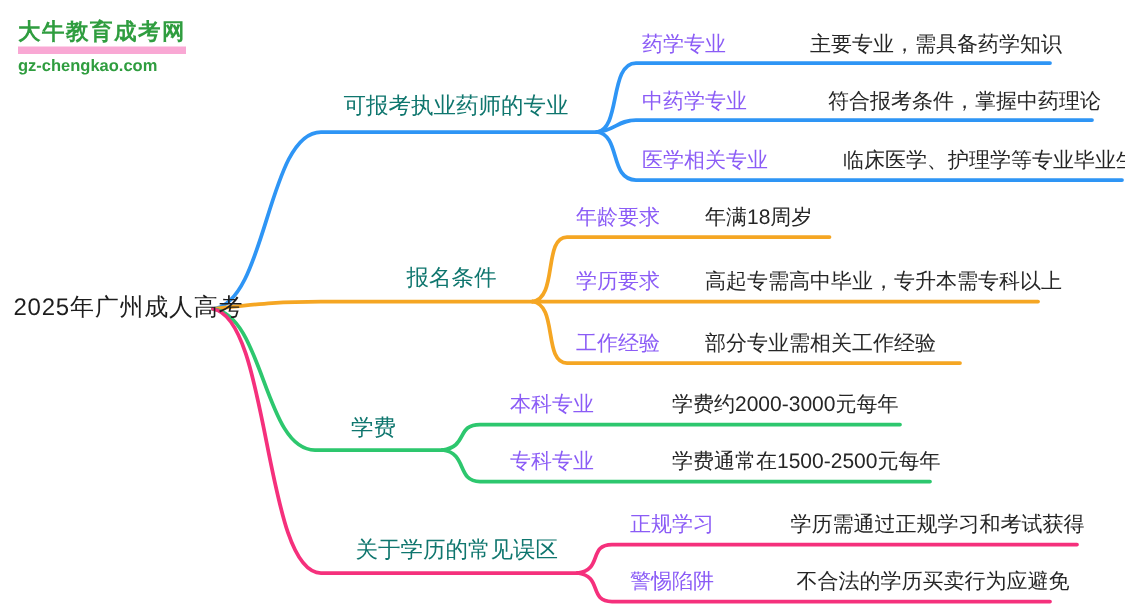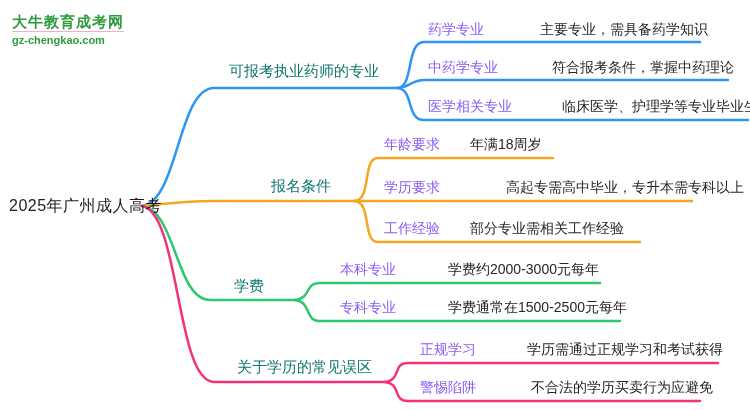--- a/index.html
+++ b/index.html
@@ -22,21 +22,21 @@
   .seal-arc{
     position:absolute;left:4px;top:2px;width:28px;height:16px;
     border-radius:14px 14px 0 0;background:#d63426;
   }
   .seal-text{
     position:absolute;left:3px;top:9px;width:32px;text-align:center;
     font-size:15px;font-weight:bold;color:#111;line-height:15px;letter-spacing:1px;
   }
   .seal-stamp{position:absolute;right:3px;top:5px;width:9px;height:9px;background:#c4281c;border-radius:2px;}
   .logo-title{font-size:15px;font-weight:bold;letter-spacing:1px;line-height:18px;}
-  .logo-sub{font-size:11px;font-weight:bold;line-height:13px;border-top:1px solid #f9a8d4;padding-top:2px;}
+  .logo-sub{font-size:11px;font-weight:bold;line-height:13px;border-top:5px solid #f9a8d4;padding-top:2px;}
 </style>
 </head>
 <body>
 
 <div class="canvas">
 
   <svg width="750" height="410" viewBox="0 0 750 410" fill="none">
 
     <path d="M142,206 C178,202 178,88 214,88 H398" stroke-width="2.5" stroke-linecap="round" stroke="#2e95f5"></path>
     <path d="M398,88 C414,86 406,42 424,42 H700" stroke-width="2.5" stroke-linecap="round" stroke="#2e95f5"></path>
@@ -71,21 +71,21 @@
   <div class="node child-desc" style="left:540px;top:19px;">主要专业，需具备药学知识</div>
   <div class="node child-label" style="left:428px;top:57px;">中药学专业</div>
   <div class="node child-desc" style="left:552px;top:57px;">符合报考条件，掌握中药理论</div>
   <div class="node child-label" style="left:428px;top:96px;">医学相关专业</div>
   <div class="node child-desc" style="left:562px;top:96px;">临床医学、护理学等专业毕业生</div>
 
   <div class="node branch-label" style="left:271px;top:176px;">报名条件</div>
   <div class="node child-label" style="left:384px;top:134px;">年龄要求</div>
   <div class="node child-desc" style="left:470px;top:134px;">年满18周岁</div>
   <div class="node child-label" style="left:384px;top:177px;">学历要求</div>
-  <div class="node child-desc" style="left:470px;top:177px;margin-left:36px;">高起专需高中毕业，专升本需专科以上</div>
+  <div class="node child-desc" style="left:470px;top:177px;">高起专需高中毕业，专升本需专科以上</div>
   <div class="node child-label" style="left:384px;top:218px;">工作经验</div>
   <div class="node child-desc" style="left:470px;top:218px;">部分专业需相关工作经验</div>
 
   <div class="node branch-label" style="left:234px;top:276px;">学费</div>
   <div class="node child-label" style="left:340px;top:259px;">本科专业</div>
   <div class="node child-desc" style="left:448px;top:259px;">学费约2000-3000元每年</div>
   <div class="node child-label" style="left:340px;top:297px;">专科专业</div>
   <div class="node child-desc" style="left:448px;top:297px;">学费通常在1500-2500元每年</div>
 
   <div class="node branch-label" style="left:237px;top:357px;">关于学历的常见误区</div>

